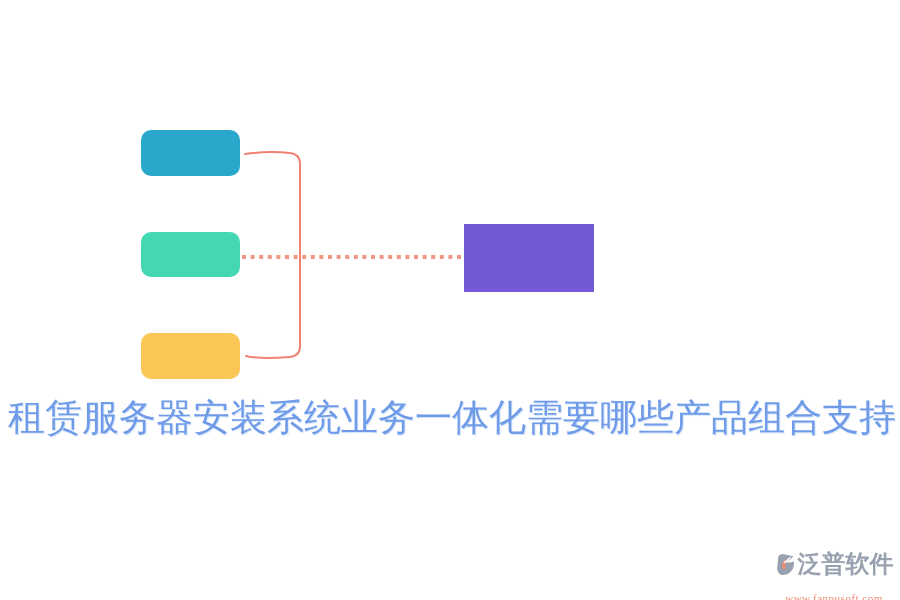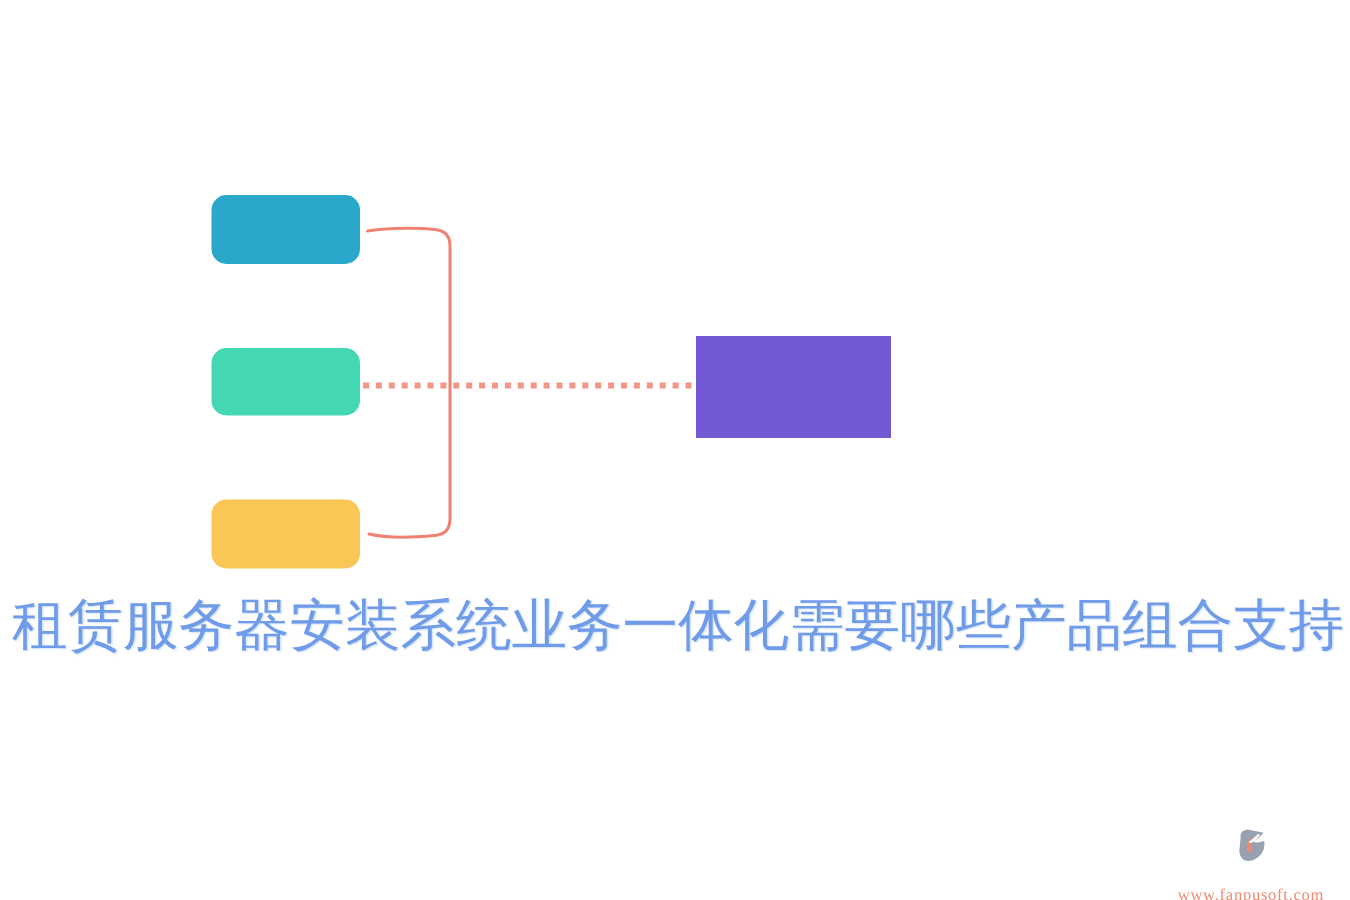--- a/index.html
+++ b/index.html
@@ -98,17 +98,18 @@
 
   <div class="watermark">
     <div class="watermark-row">
       <span style="display:inline-block; width:21px; height:23px;">
         <svg width="21" height="23" viewBox="0 0 24 26">
           <path d="M3.5,7 Q3,1.5 9,1 L21,3.5 Q17,8.5 12.5,10.5 Q18,11.5 21.5,9.5 Q23,20 13,24.5 Q4,27 2.5,18 Z" style="fill: rgb(152, 161, 175);"></path>
           <path d="M8,16 Q7.5,9 14.5,6.5 Q11,12.5 12,17.5 Q9.5,19.5 8,16 Z" style="fill: rgb(237, 138, 112);"></path>
           <path d="M9.5,10.5 Q13.5,8 16.5,4.5 L18.5,5 Q15.5,9.5 11,11.5 Z" fill="#ffffff" opacity="0.9"></path>
         </svg>
       </span>
+      <span class="watermark-brand" style="color: rgb(152, 161, 175);">泛普软件</span>
     </div>
     <div class="watermark-url" style="color: rgb(238, 138, 114);">www.fanpusoft.com</div>
   </div>
 
 </div>
 
 </body></html>

